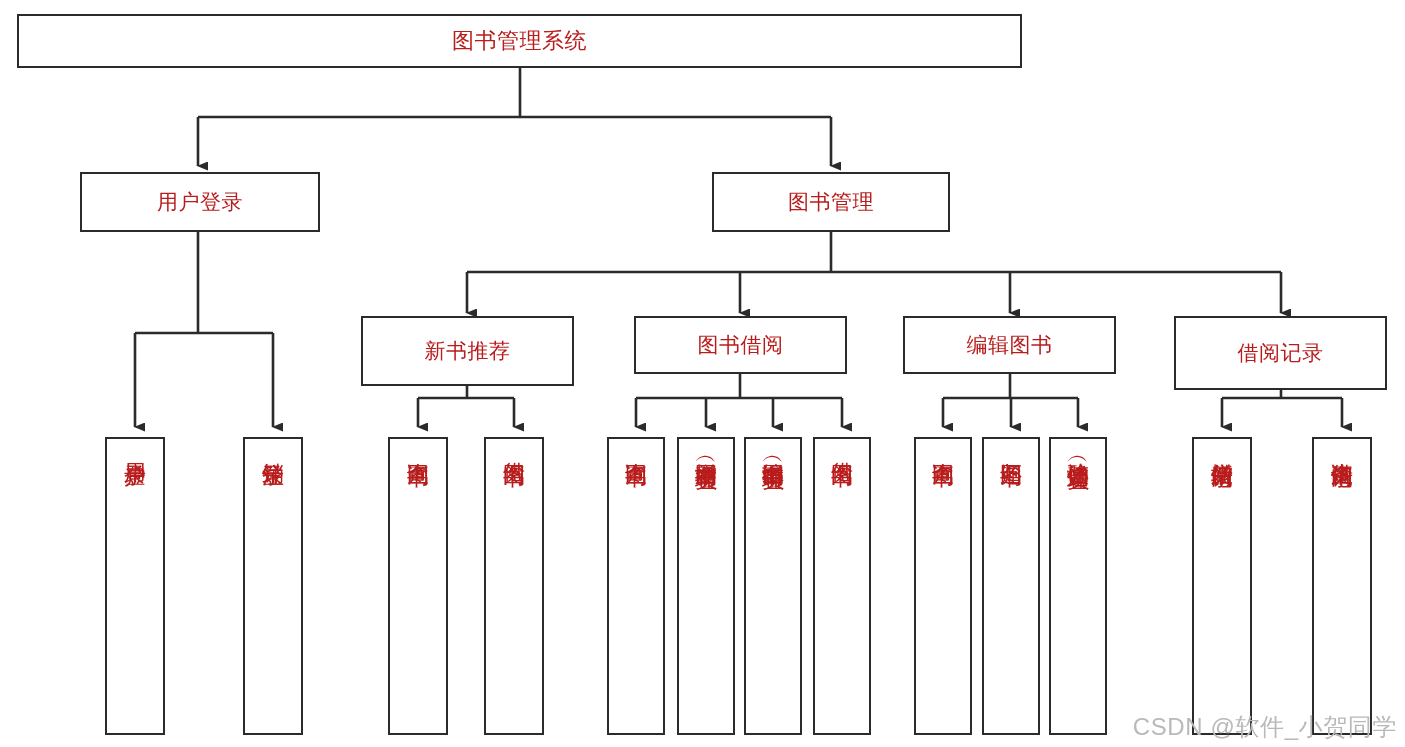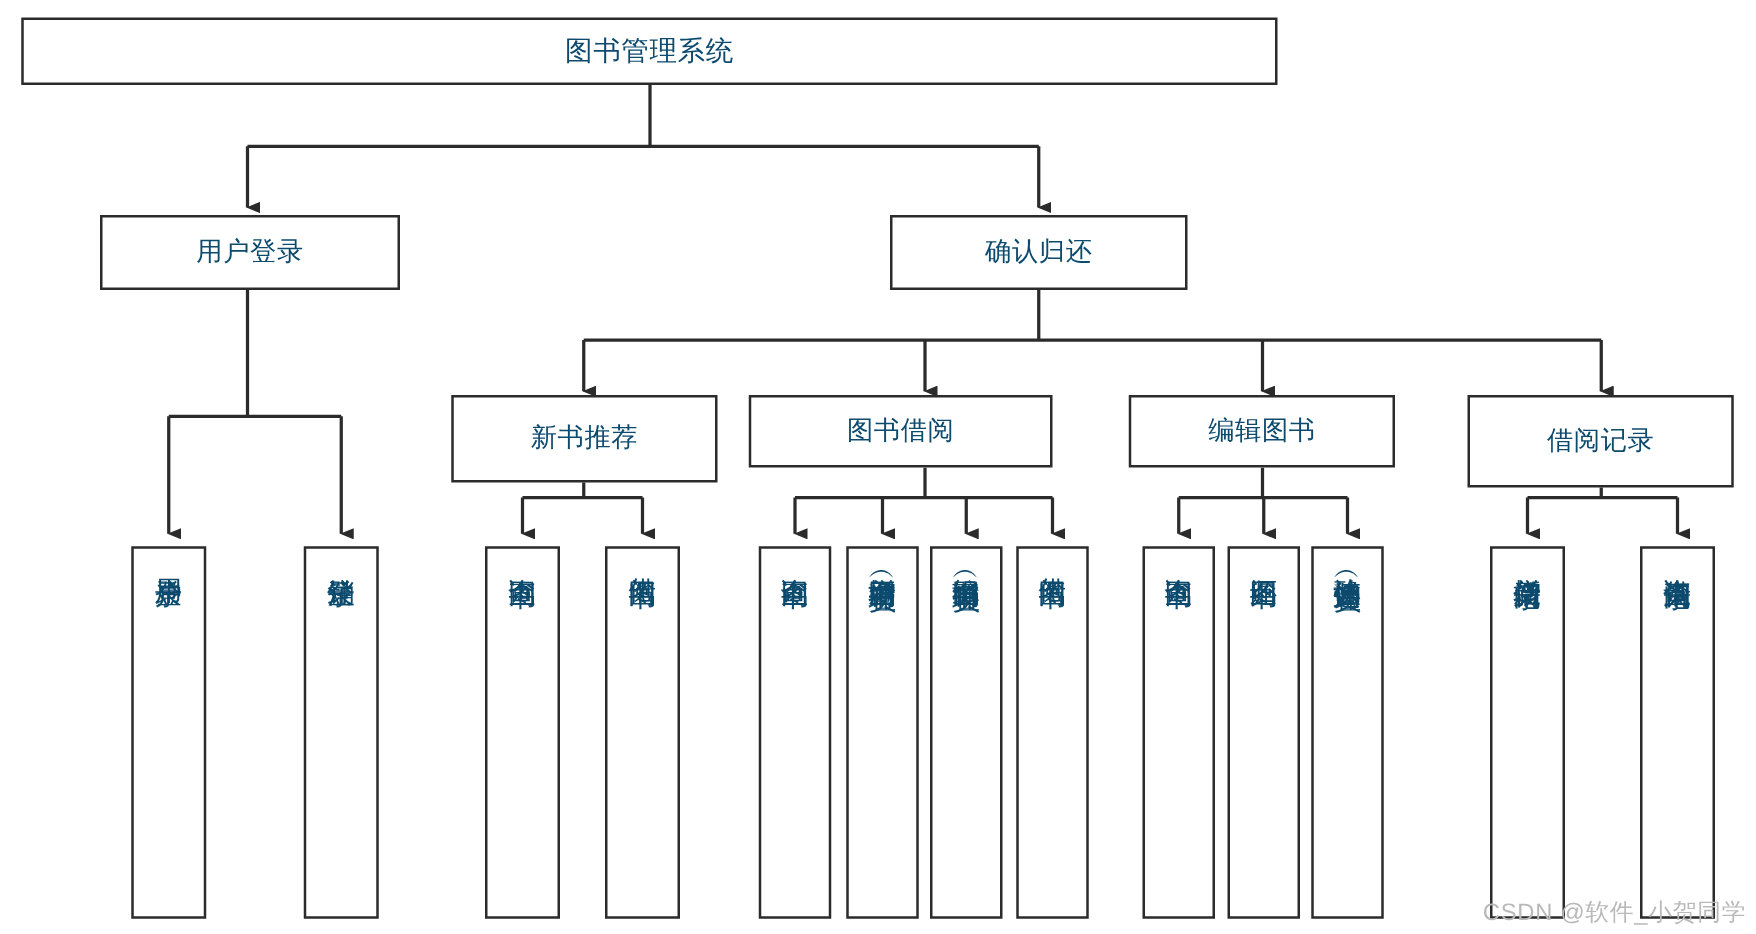--- a/index.html
+++ b/index.html
@@ -29,21 +29,21 @@
     position: absolute;
     box-sizing: border-box;
     border: 2px solid #2b2b2b;
     background: #ffffff;
     display: flex;
     align-items: center;
     justify-content: center;
     z-index: 5;
   }
   .node .node-label {
-    color: #0c4a6e;
+    color: #b91c1c;
     text-align: center;
     line-height: 1.18;
     letter-spacing: 0.5px;
     white-space: nowrap;
   }
   .node-h .node-label {
     font-size: 21px;
   }
   .node-root .node-label {
     font-size: 22px;
@@ -58,21 +58,21 @@
     text-orientation: upright;
     font-size: 22px;
     line-height: 1.08;
     letter-spacing: 1px;
     white-space: pre;
   }
   #watermark {
     position: absolute;
     right: 8px;
     bottom: 4px;
-    font-size: 19px;
+    font-size: 24px;
     color: #b9b9b9;
     letter-spacing: 0.6px;
     z-index: 30;
     white-space: nowrap;
     font-family: "Liberation Sans", "DejaVu Sans", sans-serif;
   }
 </style>
 </head>
 <body>
 
@@ -132,27 +132,27 @@
   </svg>
 
   <div class="node node-h node-root" style="left:17px; top:14px; width:1005px; height:54px;">
     <span class="node-label">图书管理系统</span>
   </div>
 
   <div class="node node-h" style="left:80px; top:172px; width:240px; height:60px;">
     <span class="node-label">用户登录</span>
   </div>
   <div class="node node-h" style="left:712px; top:172px; width:238px; height:60px;">
-    <span class="node-label">确认归还</span>
+    <span class="node-label">图书管理</span>
   </div>
 
   <div class="node node-h" style="left:361px; top:316px; width:213px; height:70px;">
     <span class="node-label">新书推荐</span>
   </div>
-  <div class="node node-h" style="left:599px; top:316px; width:243px; height:58px;align-items:center;">
+  <div class="node node-h" style="left:634px; top:316px; width:213px; height:58px;align-items:center;">
     <span class="node-label">图书借阅</span>
   </div>
   <div class="node node-h" style="left:903px; top:316px; width:213px; height:58px;">
     <span class="node-label">编辑图书</span>
   </div>
   <div class="node node-h" style="left:1174px; top:316px; width:213px; height:74px;justify-content:center;">
     <span class="node-label">借阅记录</span>
   </div>
 
   <div class="node node-v" style="left:105px; top:437px; width:60px; height:298px;">

